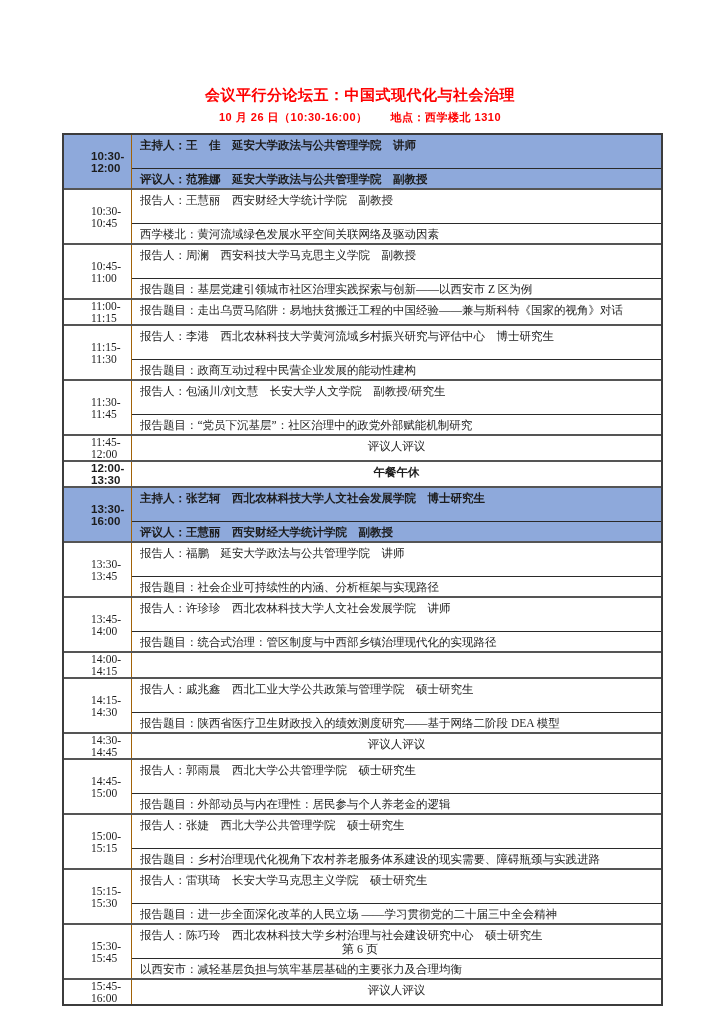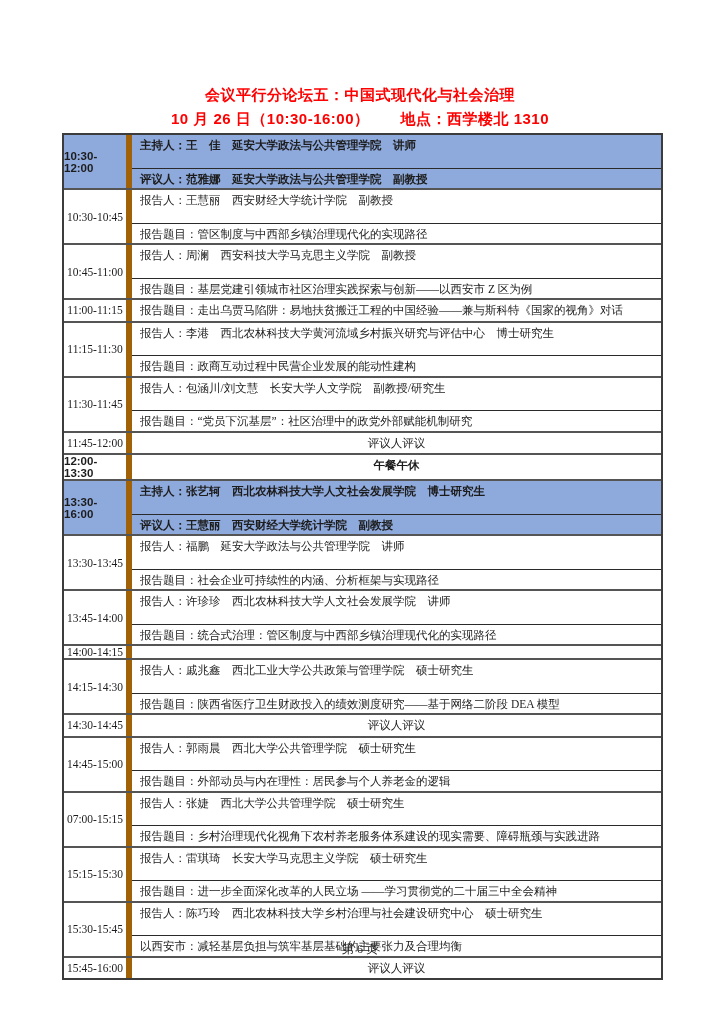--- a/index.html
+++ b/index.html
@@ -14,36 +14,37 @@
     position: absolute; top: 86px; left: 0; width: 720px;
     text-align: center;
     font-family: "Liberation Sans", "DejaVu Sans", sans-serif;
     font-size: 15px; font-weight: bold; color: #fe0000;
     letter-spacing: 0.5px;
   }
   .doc-subtitle {
     position: absolute; top: 110px; left: 0; width: 720px;
     text-align: center;
     font-family: "Liberation Sans", "DejaVu Sans", sans-serif;
-    font-size: 15px; font-weight: bold; color: #fe0000;
+    font-size: 11px; font-weight: bold; color: #fe0000;
     letter-spacing: 0.5px;
   }
   .schedule-table {
     position: absolute; top: 133px; left: 62px; width: 601px;
     border: 2px solid #3c3c3c;
     background: #ffffff;
   }
   .row-group { display: flex; border-top: 2px solid #555555; }
   .row-group:first-child { border-top: none; }
   .time-cell {
     flex: 0 0 68px; width: 68px;
     display: flex; align-items: center; justify-content: center;
-    border-right: 6px solid #a16207;
+    border-right: 1px solid #a16207;
     font-size: 11.5px;
     font-family: "Liberation Serif", "DejaVu Serif", serif;
+    padding-left: 27px;
   }
   .content-cell { flex: 1; display: flex; flex-direction: column; min-width: 0; gap: 12px; }
   .content-line {
     height: 20.5px; line-height: 20.5px;
     padding-left: 8px;
     font-size: 11.5px;
     white-space: nowrap; overflow: hidden;
   }
   .content-line + .content-line { border-top: 1px solid #2a2a2a; }
   .row-group.session { background: #8EA9DB; }
@@ -78,21 +79,21 @@
       <div class="time-cell">10:30-12:00</div>
       <div class="content-cell">
         <div class="content-line">主持人：王　佳　延安大学政法与公共管理学院　讲师</div>
         <div class="content-line">评议人：范雅娜　延安大学政法与公共管理学院　副教授</div>
       </div>
     </div>
     <div class="row-group talk">
       <div class="time-cell">10:30-10:45</div>
       <div class="content-cell">
         <div class="content-line">报告人：王慧丽　西安财经大学统计学院　副教授</div>
-        <div class="content-line">报告题目：管区制度与中西部乡镇治理现代化的实现路径</div>
+        <div class="content-line">西学楼北：黄河流域绿色发展水平空间关联网络及驱动因素</div>
       </div>
     </div>
     <div class="row-group talk">
       <div class="time-cell">10:45-11:00</div>
       <div class="content-cell">
         <div class="content-line">报告人：周澜　西安科技大学马克思主义学院　副教授</div>
         <div class="content-line">报告题目：基层党建引领城市社区治理实践探索与创新——以西安市 Z 区为例</div>
       </div>
     </div>
     <div class="row-group talk">
@@ -165,21 +166,21 @@
       </div>
     </div>
     <div class="row-group talk">
       <div class="time-cell">14:45-15:00</div>
       <div class="content-cell">
         <div class="content-line">报告人：郭雨晨　西北大学公共管理学院　硕士研究生</div>
         <div class="content-line">报告题目：外部动员与内在理性：居民参与个人养老金的逻辑</div>
       </div>
     </div>
     <div class="row-group talk">
-      <div class="time-cell">07:00-15:15</div>
+      <div class="time-cell">15:00-15:15</div>
       <div class="content-cell">
         <div class="content-line">报告人：张婕　西北大学公共管理学院　硕士研究生</div>
         <div class="content-line">报告题目：乡村治理现代化视角下农村养老服务体系建设的现实需要、障碍瓶颈与实践进路</div>
       </div>
     </div>
     <div class="row-group talk">
       <div class="time-cell">15:15-15:30</div>
       <div class="content-cell">
         <div class="content-line">报告人：雷琪琦　长安大学马克思主义学院　硕士研究生</div>
         <div class="content-line">报告题目：进一步全面深化改革的人民立场 ——学习贯彻党的二十届三中全会精神</div>

